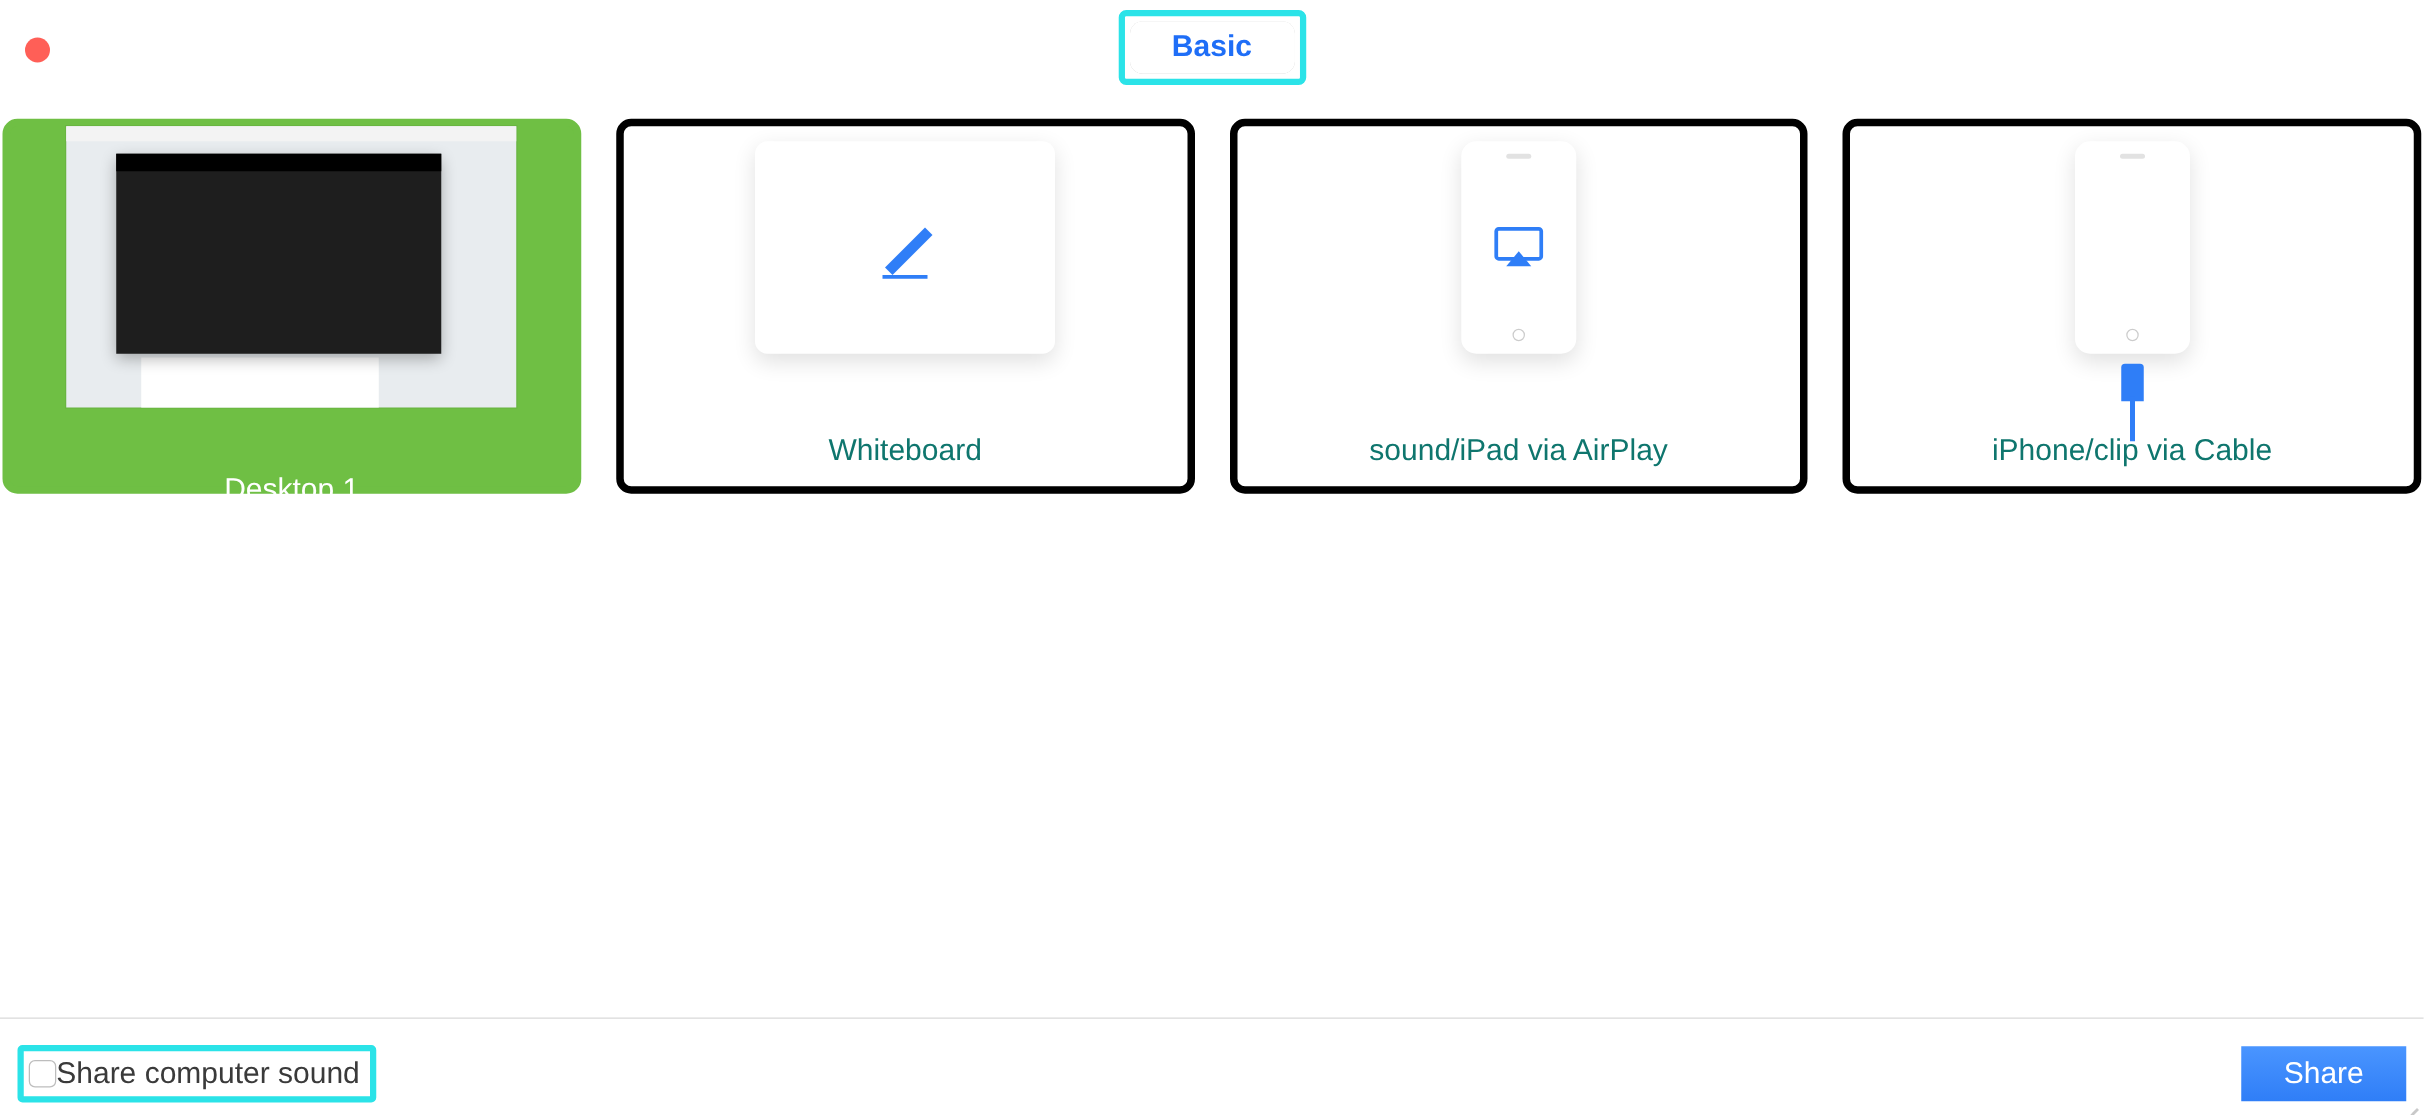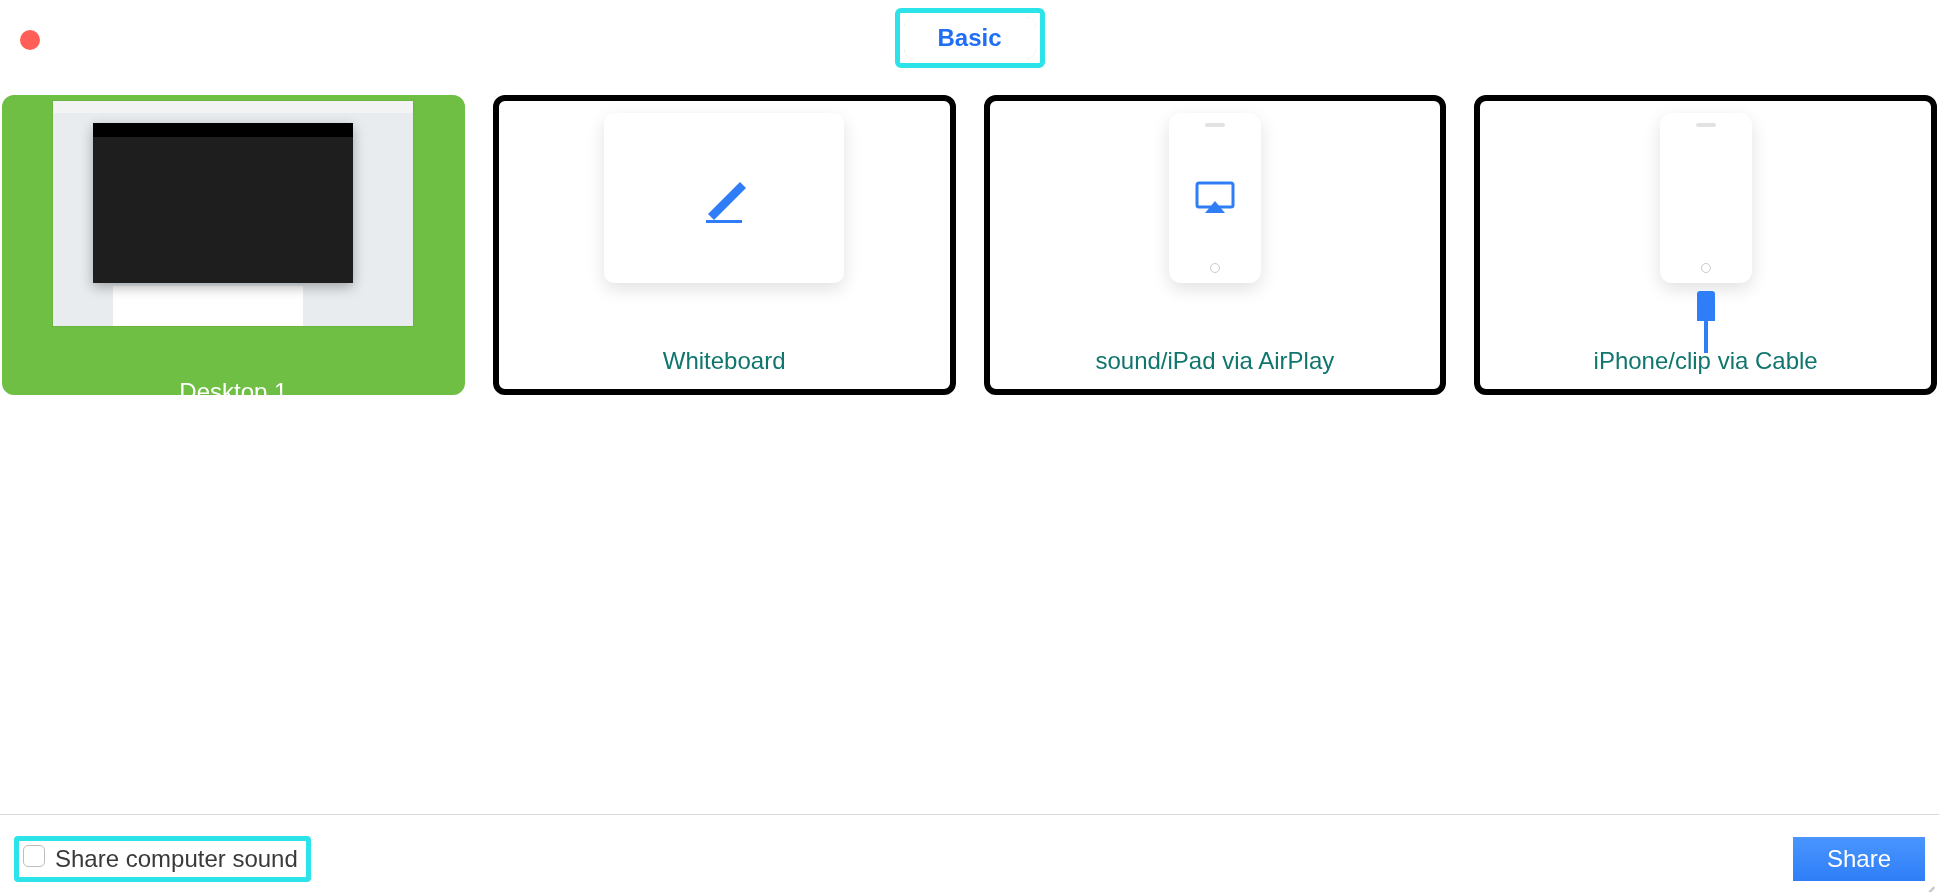--- a/index.html
+++ b/index.html
@@ -156,21 +156,21 @@
     display:flex; align-items:center;
     padding: 0 14px;
   }
   .footer-left-box {
     border: 5px solid #2be3e8;
     border-radius: 4px;
     padding: 4px 8px 4px 4px;
     display:flex; align-items:center; gap: 40px;
   }
   .chk {
-    display:flex; align-items:flex-start; gap:10px;
+    display:flex; align-items:center; 
     font-size: 24px; color:#3a3a3a;
     cursor:pointer;
   }
   .chk input {
     width:22px; height:22px;
     border:1px solid #bdbdbd; border-radius:5px;
     appearance:none; background:#fff;
   }
   .share-btn {
     margin-left:auto;

